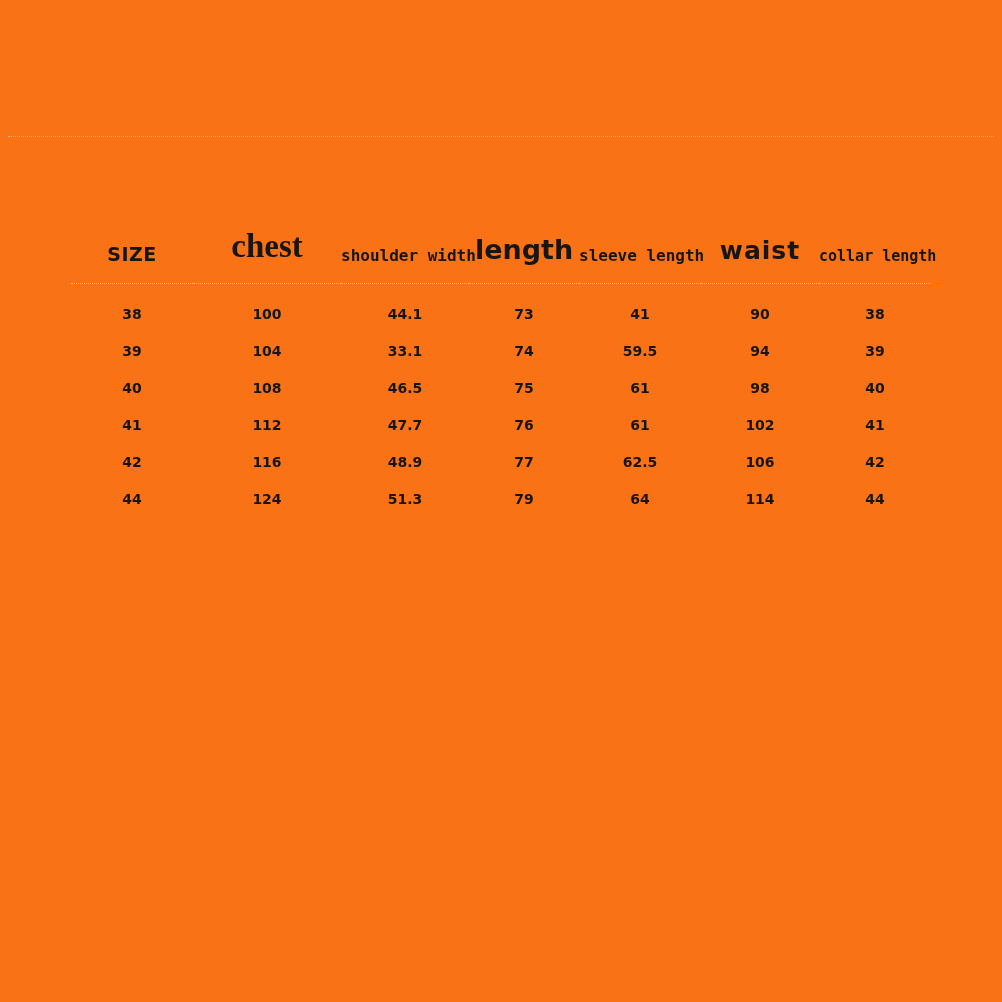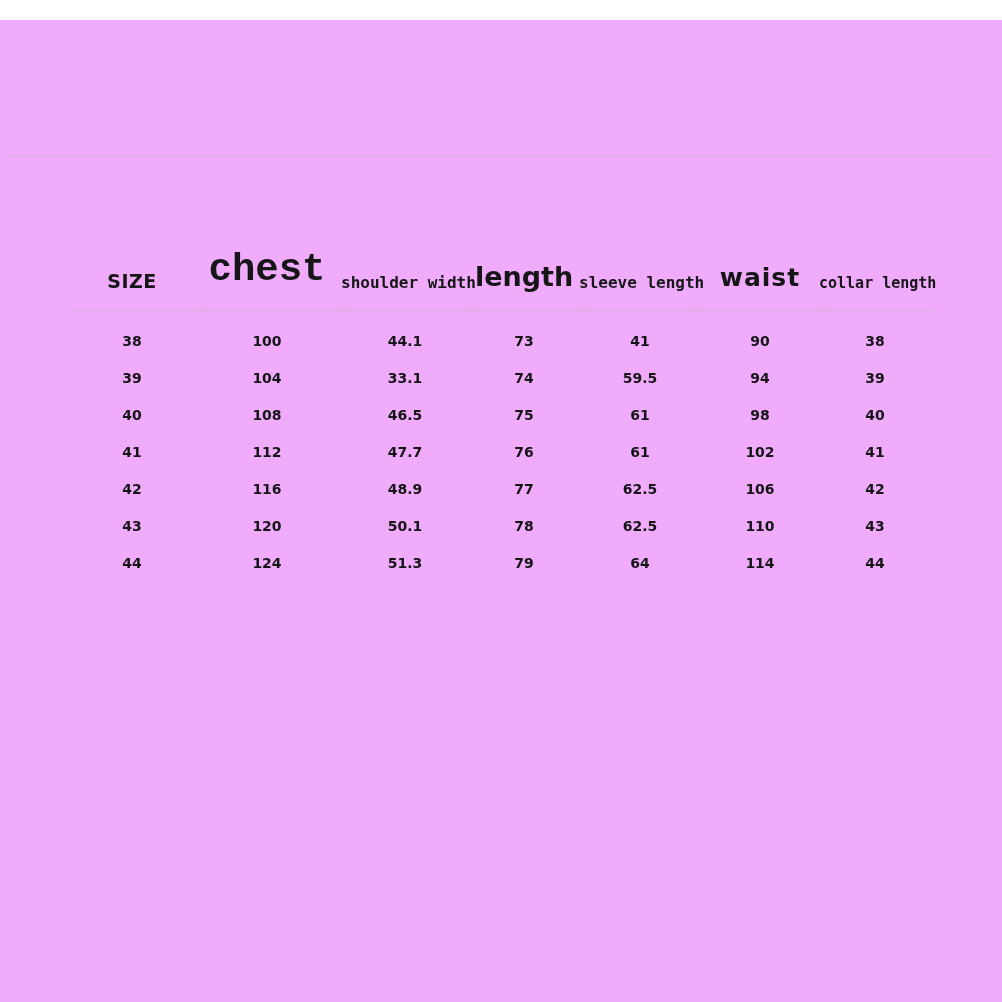--- a/index.html
+++ b/index.html
@@ -12,22 +12,21 @@
     height: 1002px;
     font-family: "DejaVu Sans", sans-serif;
     color: #1a1a1a;
     position: relative;
     overflow: hidden;
   }
 
   .page {
     position: absolute;
     inset: 0;
-    background: #f0abfc;
-    margin-top: 20px;
+    background: #f97316;
   }
 
   
   .top-rule {
     position: absolute;
     left: 8px;
     right: 8px;
     top: 136px;
     height: 0;
     border-top: 1px dotted #b9b9b9;
@@ -51,21 +50,21 @@
     font-weight: 700;
     color: #161616;
     text-align: center;
     vertical-align: bottom;
     padding: 0 0 18px 0;
     white-space: nowrap;
   }
 
   
   th.h-size       { font-size: 19px; letter-spacing: 0.5px; font-family: "DejaVu Sans", sans-serif; }
-  th.h-chest      { font-size: 39px; font-family: Liberation Mono, monospace; letter-spacing: 0px; }
+  th.h-chest      { font-size: 33px; font-family: Liberation Serif, serif; letter-spacing: 0px; }
   th.h-shoulder   { font-size: 16px; font-family: "DejaVu Sans Mono", monospace; letter-spacing: 0px; }
   th.h-length     { font-size: 27px; font-family: "DejaVu Sans", sans-serif; }
   th.h-sleeve     { font-size: 16px; font-family: "DejaVu Sans Mono", monospace; }
   th.h-waist      { font-size: 25px; font-family: "DejaVu Sans", sans-serif; letter-spacing: 1px; }
   th.h-collar     { font-size: 15px; font-family: "DejaVu Sans Mono", monospace; }
 
   table.size-table thead tr {
     border-bottom: 1px dotted #bcbcbc;
   }
 
@@ -160,29 +159,20 @@
         <tr>
           <td>42</td>
           <td>116</td>
           <td>48.9</td>
           <td>77</td>
           <td>62.5</td>
           <td>106</td>
           <td>42</td>
         </tr>
         <tr>
-          <td>43</td>
-          <td>120</td>
-          <td>50.1</td>
-          <td>78</td>
-          <td>62.5</td>
-          <td>110</td>
-          <td>43</td>
-        </tr>
-        <tr>
           <td>44</td>
           <td>124</td>
           <td>51.3</td>
           <td>79</td>
           <td>64</td>
           <td>114</td>
           <td>44</td>
         </tr>
       </tbody>
     </table>

